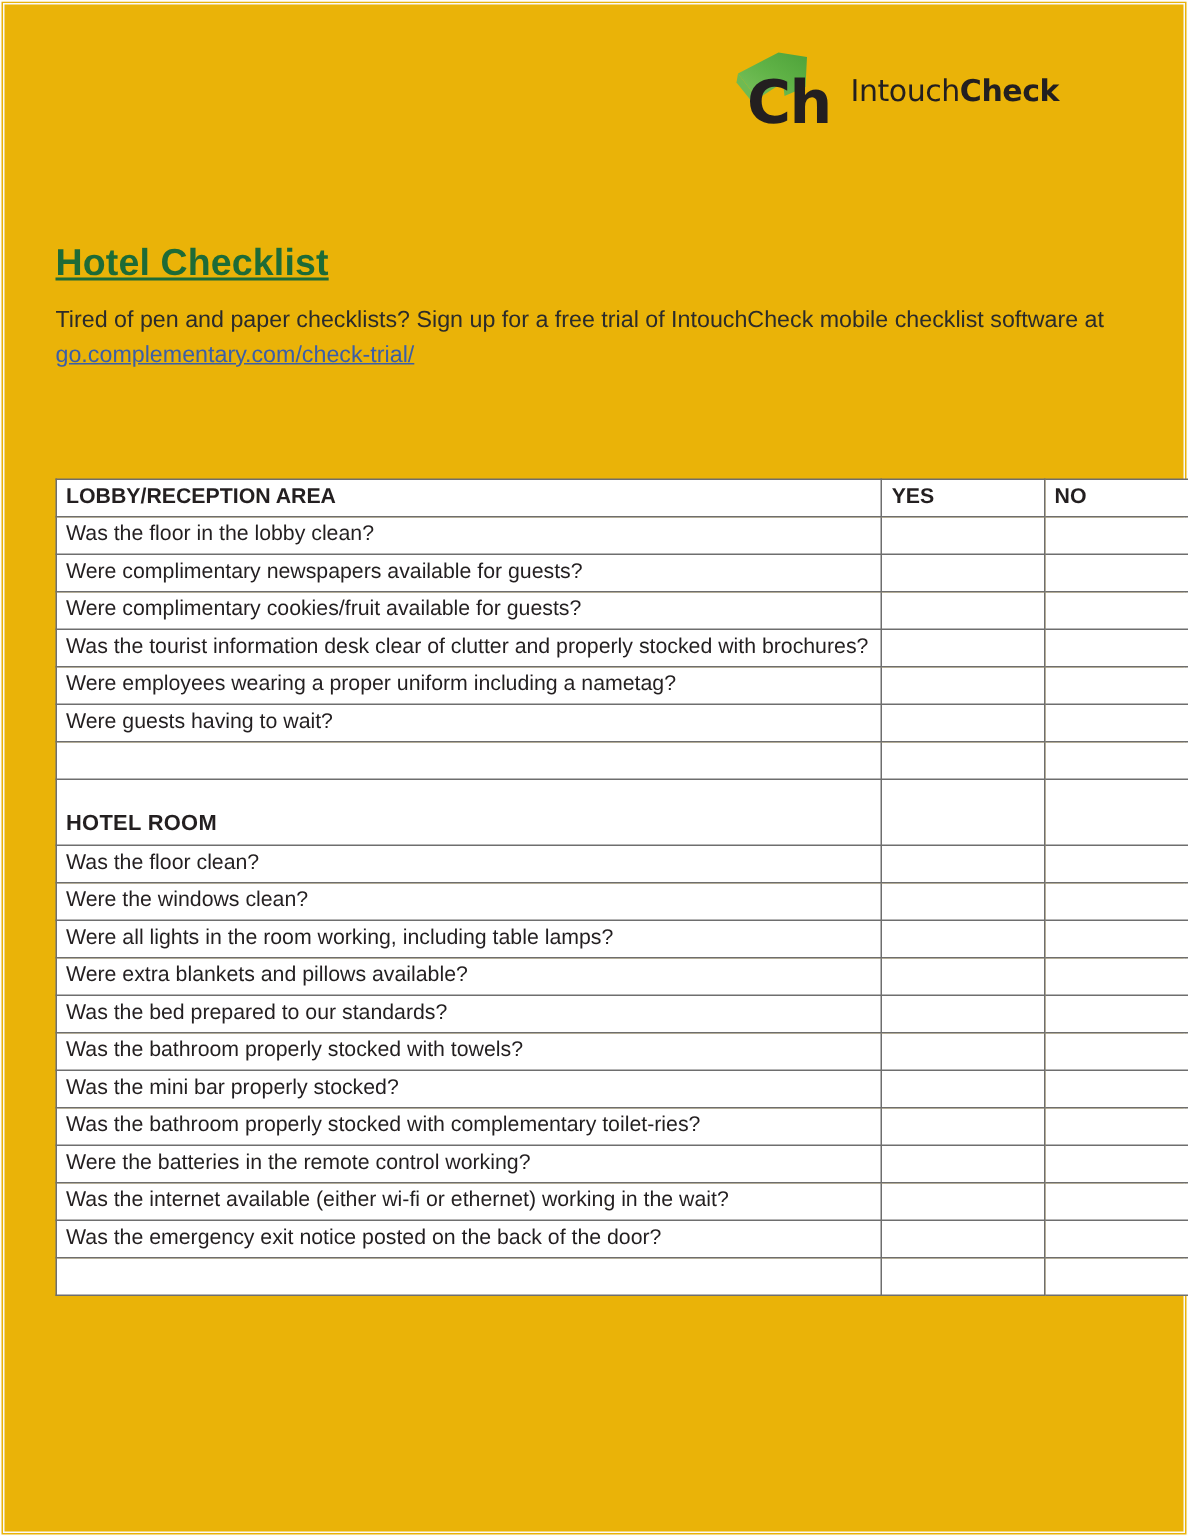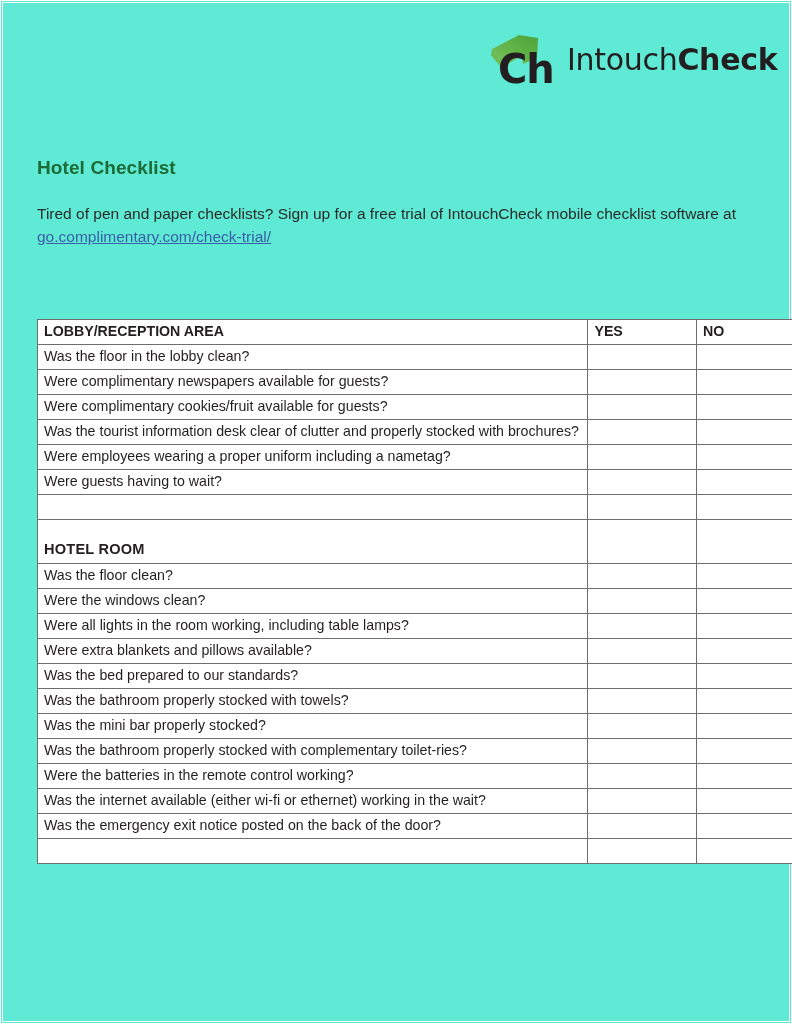--- a/index.html
+++ b/index.html
@@ -14,21 +14,21 @@
     font-family: "Liberation Sans", sans-serif;
     color: #231f20;
     overflow: hidden;
     position: relative;
   }
 
   
   .page {
     position: absolute;
     inset: 0;
-    background: #5eead4;
+    background: #eab308;
     box-shadow: inset 0 0 0 1px #fdfdfd, inset 0 1px 0 0 #f2f2f2;
   }
   .page::before {
     content: "";
     position: absolute;
     left: 2px; top: 2px; right: 2px; bottom: 2px;
     border: 1px solid #fafafa;
     pointer-events: none;
   }
 
@@ -56,43 +56,44 @@
     font-weight: 700;
     letter-spacing: -1px;
     color: #231f20;
     line-height: 1;
   }
   .wordmark {
     position: absolute;
     left: 78px;
     top: 8px;
     font-family: "DejaVu Sans", sans-serif;
-    font-size: 30px;
+    font-size: 20px;
     line-height: 38px;
     white-space: nowrap;
     color: #231f20;
   }
   .wordmark .wm-light {
     font-weight: 400;
     letter-spacing: -0.3px;
   }
   .wordmark .wm-bold {
     font-weight: 700;
     letter-spacing: -0.3px;
   }
 
   
   .doc-title {
     position: absolute;
     left: 37px;
     top: 144px;
-    font-size: 19px;
+    font-size: 25px;
     font-weight: 700;
     color: #1d6b37;
     letter-spacing: 0.1px;
+    text-decoration: underline;
   }
   .intro {
     position: absolute;
     left: 37px;
     top: 186px;
     width: 700px;
     font-size: 15.5px;
     line-height: 23px;
     color: #2b2b2b;
   }
@@ -154,21 +155,21 @@
         <path d="M3 16 L30 2 L49 5 L48 25 L34 31 L33 22 L16 33 Z" fill="url(#gflag)"></path>
         <path d="M3 16 L16 33 L14 37 L2 22 Z" fill="#6fba52"></path>
       </svg>
     </span>
     <span class="logo-ch">Ch</span>
     <span class="wordmark"><span class="wm-light">Intouch</span><span class="wm-bold">Check</span></span>
   </div>
 
   <h1 class="doc-title">Hotel Checklist</h1>
 
-  <p class="intro"><span>Tired of pen and paper checklists? Sign up for a free trial of IntouchCheck mobile checklist software at </span><a class="link" href="#">go.complimentary.com/check-trial/</a><span></span></p>
+  <p class="intro"><span>Tired of pen and paper checklists? Sign up for a free trial of IntouchCheck mobile checklist software at </span><a class="link" href="#">go.complementary.com/check-trial/</a><span></span></p>
 
   <table class="checklist">
     <colgroup>
       <col class="col-item">
         <col class="col-yes">
         <col class="col-no">
     </colgroup>
     <thead>
       <tr class="section-row">
         <th>LOBBY/RECEPTION AREA</th>

